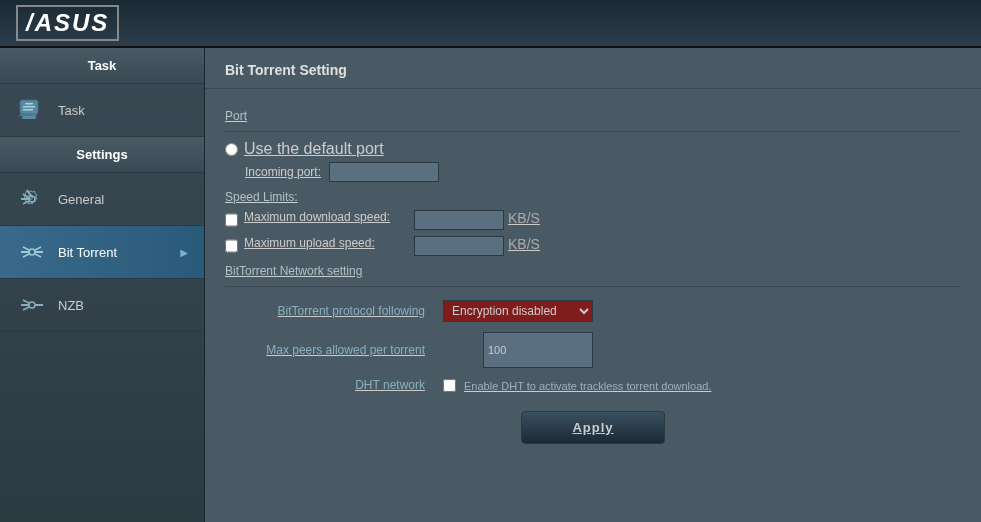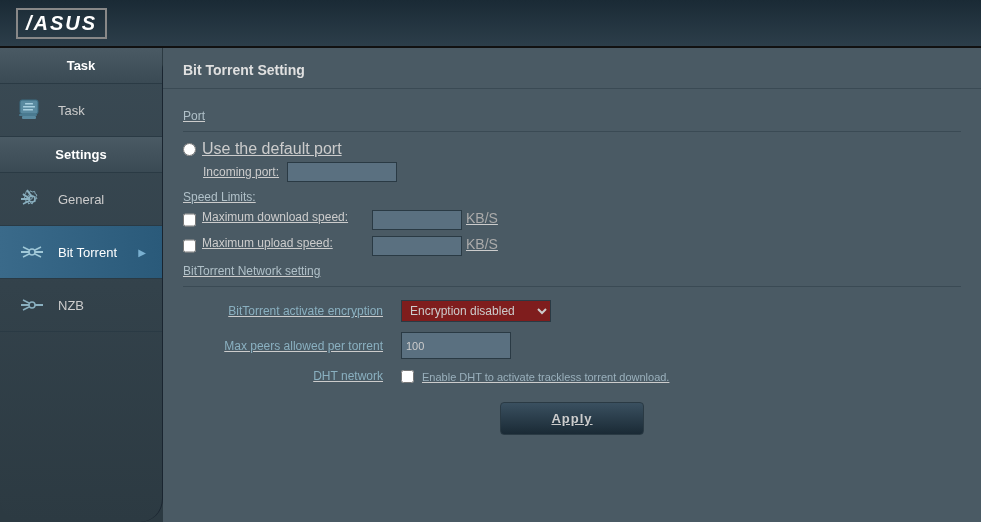--- a/index.html
+++ b/index.html
@@ -17,42 +17,41 @@
     .header {
       height: 48px;
       background: linear-gradient(180deg, #1a2a35 0%, #2c3e4a 100%);
       border-bottom: 2px solid #111;
       display: flex;
       align-items: center;
       padding: 0 16px;
     }
     .asus-logo {
       color: #fff;
-      font-size: 20px;
+      font-size: 24px;
       font-weight: bold;
       font-style: italic;
       letter-spacing: 2px;
       border: 2px solid #888;
       padding: 2px 8px;
       font-family: 'Arial Black', Arial, sans-serif;
     }
 
     
     .main-layout {
       display: flex;
       height: calc(522px - 48px);
     }
 
     
     .sidebar {
-      width: 163px;
+      width: 205px;
       background: linear-gradient(180deg, #3a4a54 0%, #2c3a42 100%);
       border-right: 1px solid #1a2530;
       flex-shrink: 0;
-      border-radius: 23px;
     }
     .sidebar-section-header {
       background: linear-gradient(180deg, #4a5a64 0%, #3a4a54 100%);
       color: #fff;
       font-weight: bold;
       font-size: 13px;
       padding: 10px 16px;
       border-bottom: 1px solid #2a3a44;
       text-align: center;
     }
@@ -215,26 +214,27 @@
       color: #ccc;
       padding: 2px 4px;
       font-size: 12px;
       height: 22px;
       cursor: pointer;
       width: 150px;
     }
 
     .peers-input {
       width: 110px;
-      height: 27px;
+      height: 36px;
       background: #5a7080;
       border: 1px solid #2a3a44;
       color: #ccc;
       padding: 2px 4px;
       font-size: 11px;
+      margin-left: 40px;
     }
 
     .dht-row {
       display: flex;
       align-items: flex-end;
     }
     .dht-checkbox-area {
       display: flex;
       align-items: center;
     }
@@ -394,21 +394,21 @@
 
       <div class="bittorrent-network">
         <div class="section-label">
           <span>BitTorrent Network setting</span>
         </div>
         <hr class="form-divider">
 
         <table class="network-table">
           <tbody>
               <tr>
-            <td class="label-cell">BitTorrent activate encryption</td>
+            <td class="label-cell">BitTorrent protocol following</td>
             <td class="value-cell">
               <select class="encryption-select">
                 <option>Encryption disabled</option>
                 <option>Encryption enabled</option>
                 <option>Encryption forced</option>
               </select>
             </td>
           </tr>
           <tr>
             <td class="label-cell">Max peers allowed per torrent</td>

